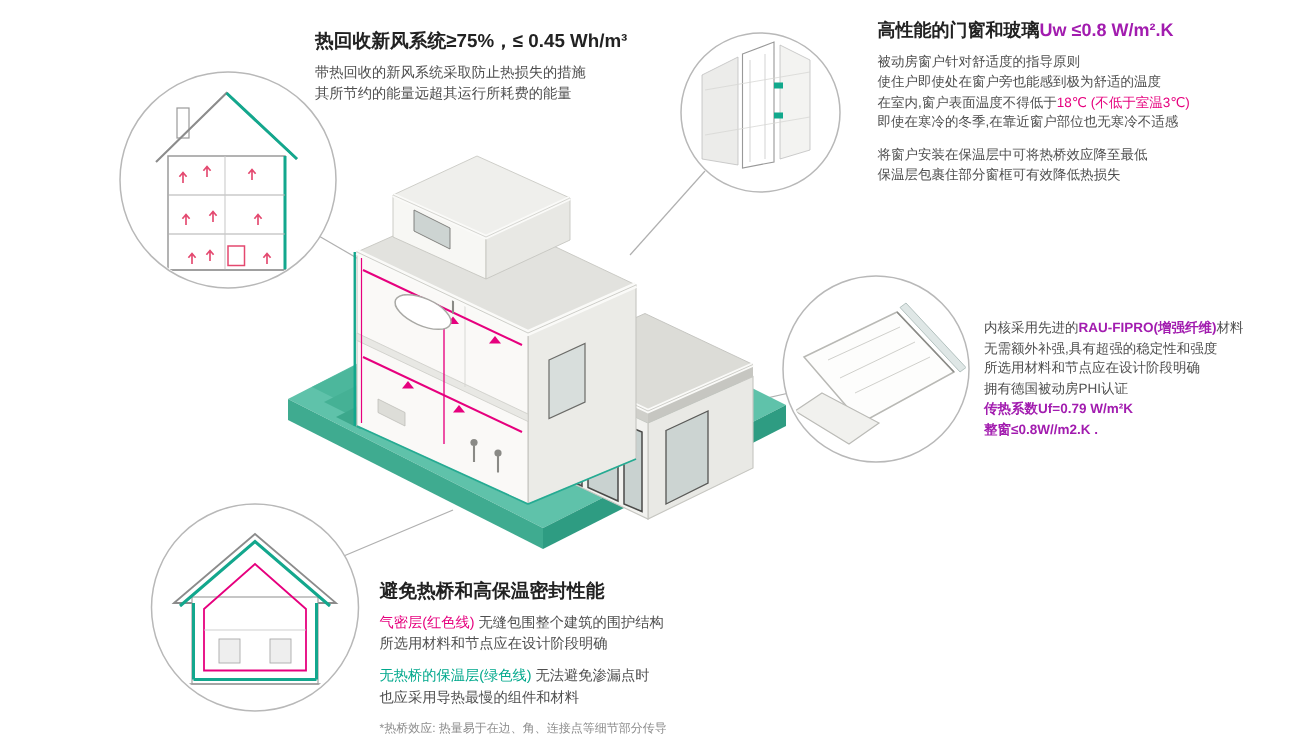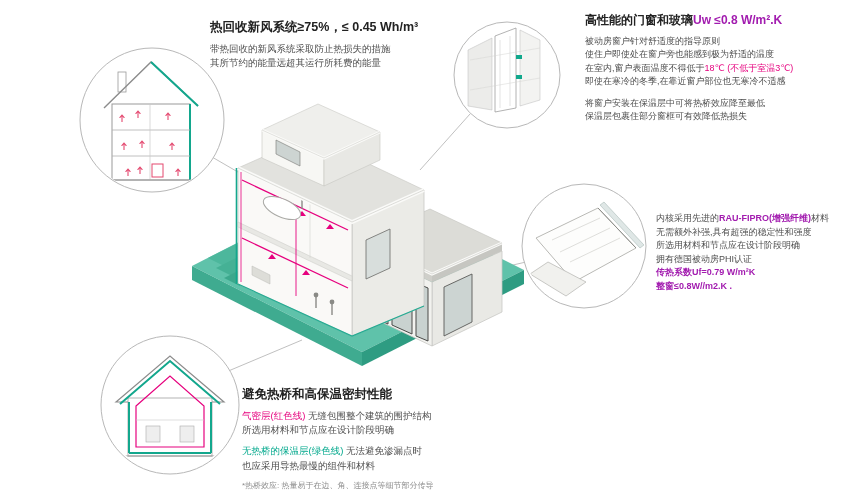--- a/index.html
+++ b/index.html
@@ -13,21 +13,21 @@
   .txt p{margin:0;font-size:9.5px;line-height:1.55;}
   .small p{font-size:9px;line-height:1.5;}
   .gap{height:8px;}
   .teal{color:#a21caf;font-weight:bold;}
   .tealtxt{color:#00a88c;}
   .magenta{color:#e6007e;margin-top:24px;}
   .footnote{font-size:8px;color:#8c8c8c;margin-top:6px;}
   .tl{left:210px;top:20px;width:265px;}
   .tr{left:585px;top:13px;width:272px;}
   .mr{left:656px;top:212px;width:206px;}
-  .bl{left:242px;top:387px;width:310px;}
+  .bl{left:253px;top:387px;width:310px;}
   .titleline{font-size:12px;font-weight:bold;color:#222;margin:0 0 6px 0;line-height:1.3;}
 </style>
 </head>
 <body>
 
 <div class="stage">
 
   <svg class="art" width="865" height="492" viewBox="0 0 865 492">
     <defs>
       <g id="up-arrow">

